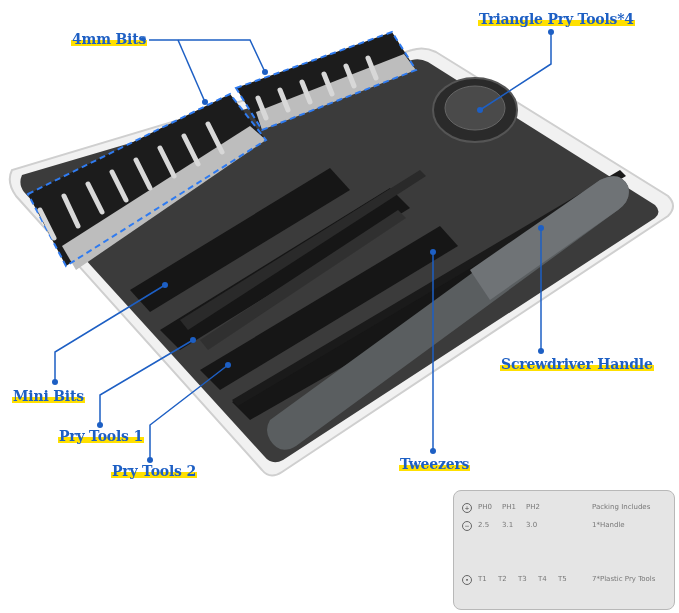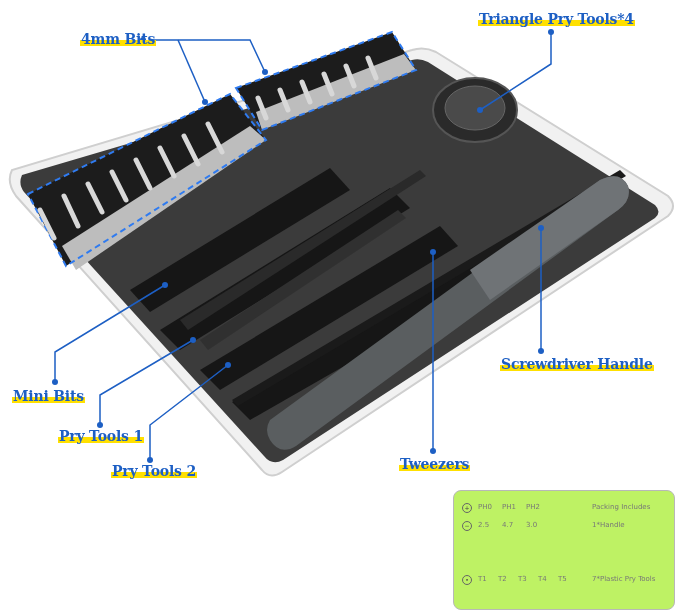--- a/index.html
+++ b/index.html
@@ -1,21 +1,21 @@
 <!DOCTYPE html>
 <html><head>
 <meta charset="utf-8">
 <style>
   html,body{margin:0;padding:0;background:#fff;}
   body{width:679px;height:613px;position:relative;overflow:hidden;font-family:"DejaVu Serif",serif;}
   .stage{position:absolute;left:0;top:0;width:679px;height:613px;}
   .case{position:absolute;left:0;top:0;width:679px;height:613px;}
   .label{position:absolute;font-family:"DejaVu Serif",serif;font-weight:bold;color:#1d5fc4;font-size:14px;white-space:nowrap;line-height:15px;letter-spacing:-0.2px;}
   .label span{background:linear-gradient(to bottom,transparent 55%,#ffe000 55%,#ffe000 92%,transparent 92%);padding:0 1px;}
-  .legend{position:absolute;left:453px;top:490px;width:220px;height:118px;border:1px solid #b8b8b8;border-radius:8px;background:#bef264;font-family:"DejaVu Sans",sans-serif;font-size:7px;color:#777;}
+  .legend{position:absolute;left:453px;top:490px;width:220px;height:118px;border:1px solid #b8b8b8;border-radius:8px;background:#e5e5e5;font-family:"DejaVu Sans",sans-serif;font-size:7px;color:#777;}
   .lrow{position:absolute;left:8px;height:12px;width:210px;}
   .lico{position:absolute;left:0;top:0;width:8px;height:8px;border:1px solid #666;border-radius:50%;font-size:6px;line-height:8px;text-align:center;color:#444;}
   .lval{position:absolute;top:0;}
   .lpack{position:absolute;left:130px;top:0;}
 </style>
 </head>
 <body>
 
 <div class="stage">
   <svg class="case" viewBox="0 0 679 613" xmlns="http://www.w3.org/2000/svg">
@@ -91,40 +91,40 @@
         <circle cx="265" cy="72" r="3"></circle>
       <circle cx="480" cy="110" r="3"></circle>
         <circle cx="165" cy="285" r="3"></circle>
       <circle cx="193" cy="340" r="3"></circle>
         <circle cx="228" cy="365" r="3"></circle>
       <circle cx="433" cy="252" r="3"></circle>
         <circle cx="541" cy="228" r="3"></circle>
     </g>
   </svg>
 
-  <div class="label" style="left:80px;top:32px;"><span>4mm Bits</span></div>
+  <div class="label" style="left:71px;top:32px;"><span>4mm Bits</span></div>
   <div class="label" style="left:478px;top:0;margin-top:12px;"><span>Triangle Pry Tools*4</span></div>
   <div class="label" style="left:12px;top:389px;"><span>Mini Bits</span></div>
   <div class="label" style="left:58px;top:429px;"><span>Pry Tools 1</span></div>
   <div class="label" style="left:111px;top:464px;"><span>Pry Tools  2</span></div>
   <div class="label" style="left:500px;top:357px;"><span>Screwdriver Handle</span></div>
   <div class="label" style="left:399px;top:457px;"><span>Tweezers</span></div>
 
   <div class="legend">
     <div class="lrow" style="top:12px;">
       <span class="lico">+</span>
       <span class="lval" style="left:16px">PH0</span>
       <span class="lval" style="left:40px">PH1</span>
       <span class="lval" style="left:64px">PH2</span>
       <span class="lpack">Packing Includes</span>
     </div>
     <div class="lrow" style="top:30px;">
       <span class="lico">−</span>
       <span class="lval" style="left:16px">2.5</span>
-      <span class="lval" style="left:40px">4.7</span>
+      <span class="lval" style="left:40px">3.1</span>
       <span class="lval" style="left:64px">3.0</span>
       <span class="lpack">1*Handle</span>
     </div>
     <div class="lrow" style="top:84px;">
       <span class="lico">•</span>
       <span class="lval" style="left:16px">T1</span>
       <span class="lval" style="left:36px">T2</span>
       <span class="lval" style="left:56px">T3</span>
       <span class="lval" style="left:76px">T4</span>
       <span class="lval" style="left:96px">T5</span>

